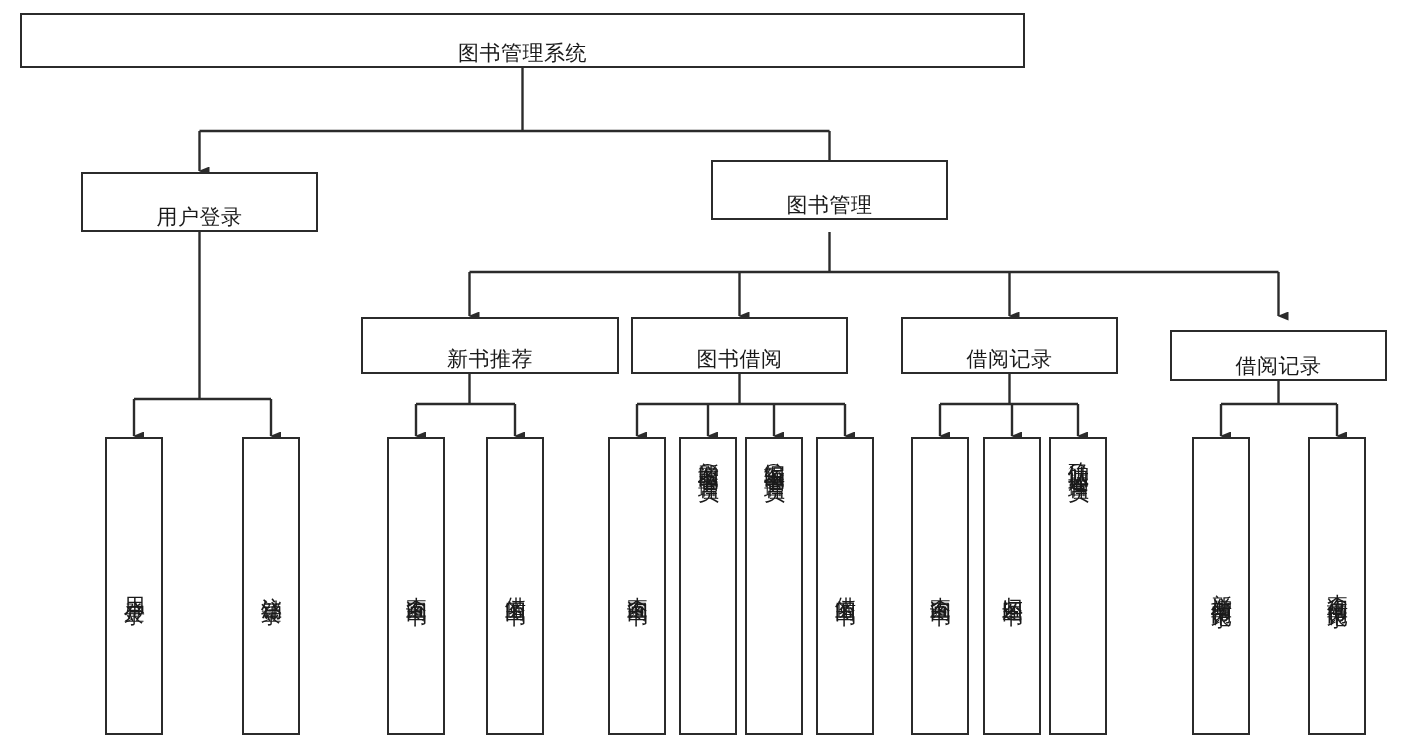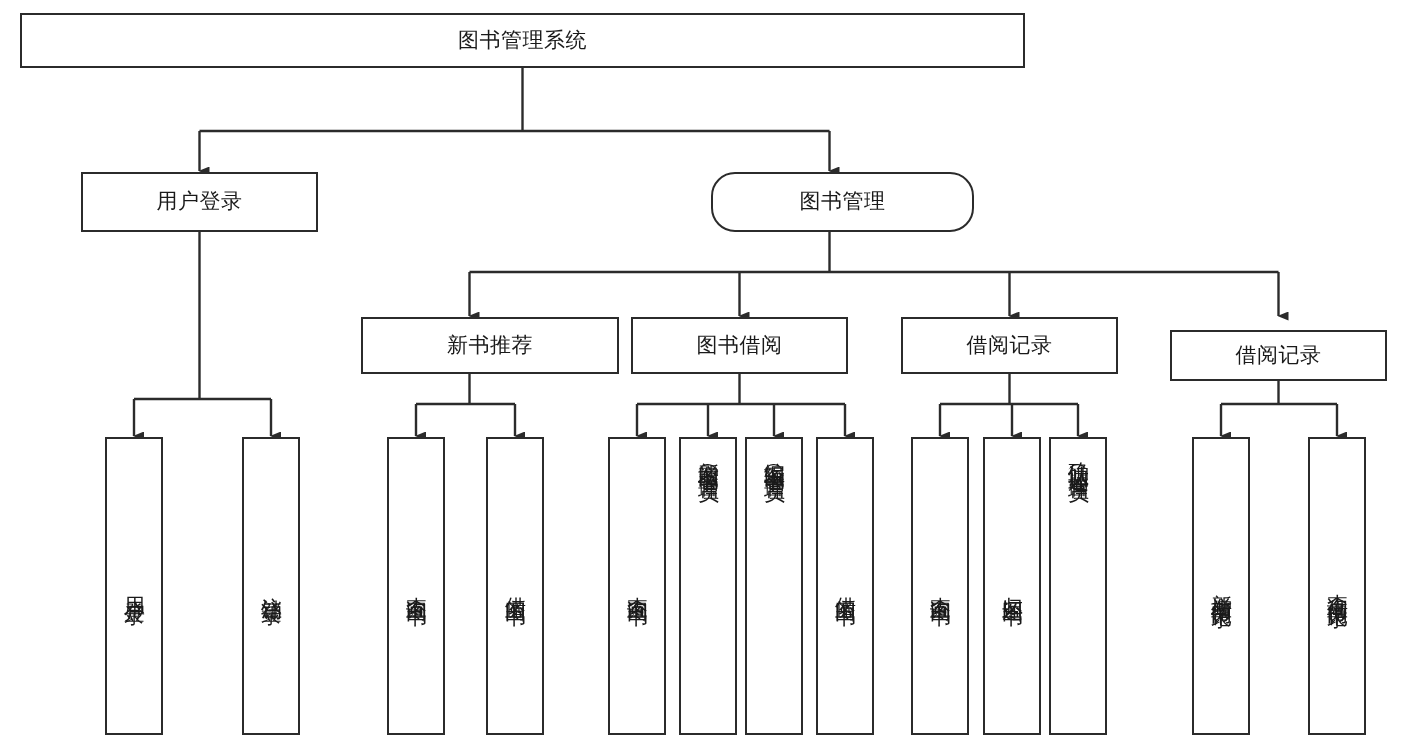--- a/index.html
+++ b/index.html
@@ -25,21 +25,21 @@
     width: 1405px;
     height: 747px;
     display: block;
   }
   .node-box {
     position: absolute;
     box-sizing: border-box;
     background: #ffffff;
     border: 2px solid #2b2b2b;
     display: flex;
-    align-items: center;
+    align-items: flex-end;
     justify-content: center;
     overflow: hidden;
   }
   .node-label-h {
     font-size: 21px;
     color: #1a1a1a;
     line-height: 1.2;
     letter-spacing: 0.5px;
     white-space: nowrap;
     text-align: center;
@@ -120,21 +120,21 @@
       </g>
   </svg>
 
   <div id="node-layer">
       <div class="node-box" style="left: 20px; top: 13px; width: 1005px; height: 55px;">
         <span class="node-label-h">图书管理系统</span>
       </div>
       <div class="node-box" style="left: 81px; top: 172px; width: 237px; height: 60px;">
         <span class="node-label-h">用户登录</span>
       </div>
-      <div class="node-box" style="left: 711px; top: 172px; width: 263px; height: 60px; border-radius: 24px;">
+      <div class="node-box" style="left: 711px; top: 160px; width: 237px; height: 60px;">
         <span class="node-label-h">图书管理</span>
       </div>
       <div class="node-box" style="left: 361px; top: 317px; width: 258px; height: 57px;">
         <span class="node-label-h">新书推荐</span>
       </div>
       <div class="node-box" style="left: 631px; top: 317px; width: 217px; height: 57px;">
         <span class="node-label-h">图书借阅</span>
       </div>
       <div class="node-box" style="left: 901px; top: 317px; width: 217px; height: 57px;">
         <span class="node-label-h">借阅记录</span>

